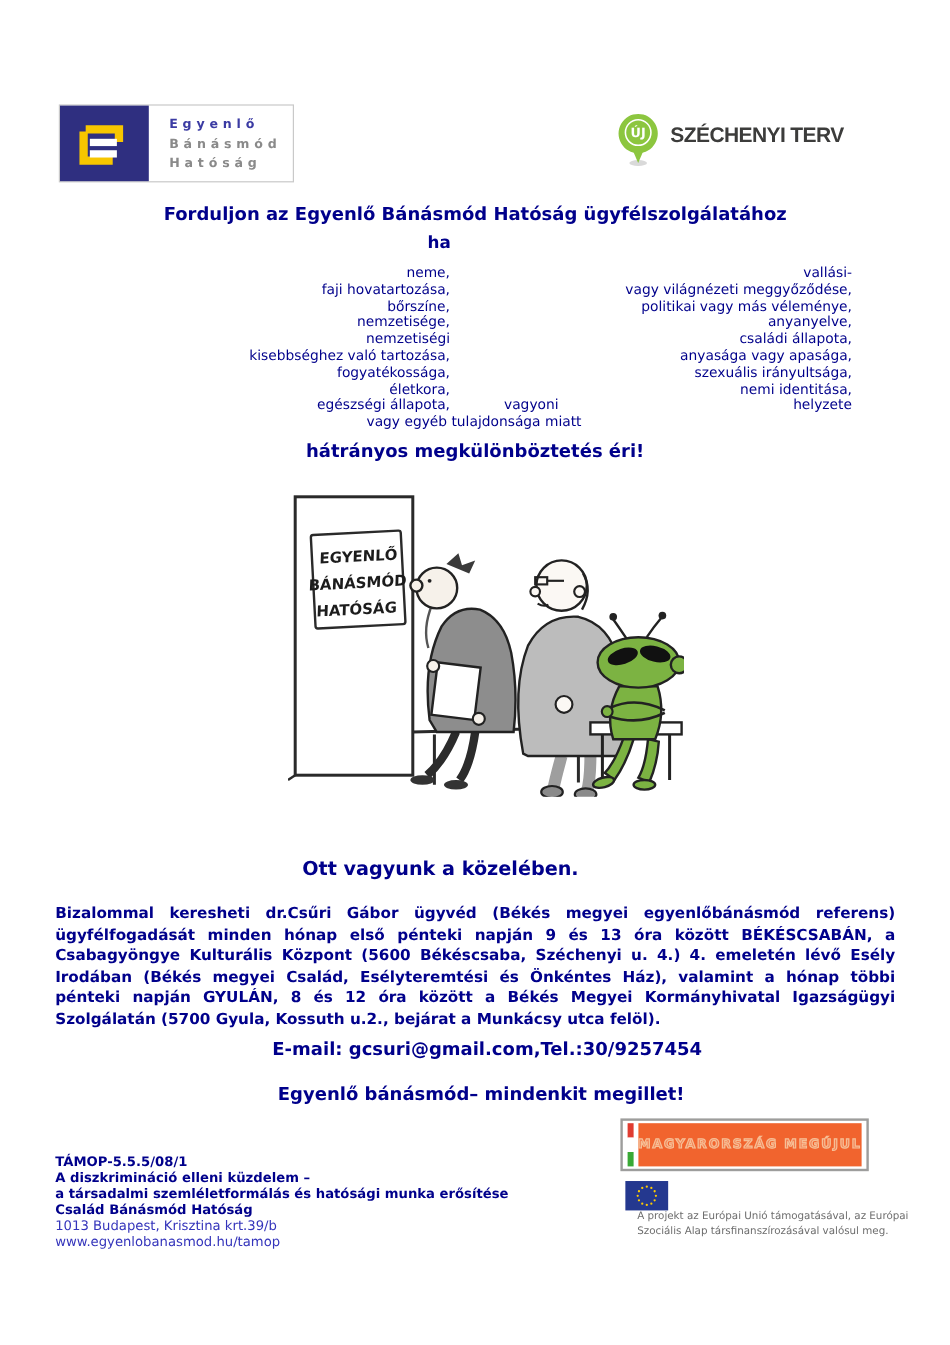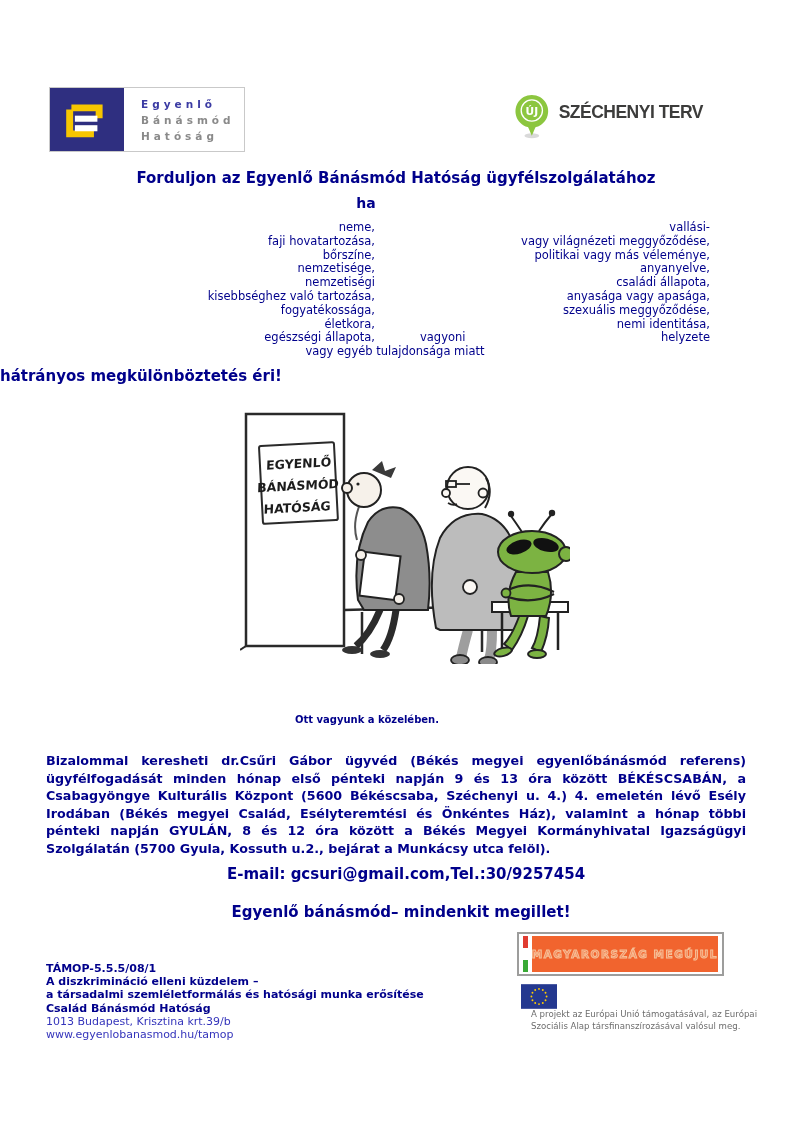--- a/index.html
+++ b/index.html
@@ -30,26 +30,26 @@
 
   
   .grounds{position:absolute;left:80px;top:221px;width:630px;
     display:grid;grid-template-columns:295px 290px;column-gap:45px;
     font-size:11.5px;line-height:13.8px;}
   .g-left{text-align:right;}
   .g-right{text-align:right;}
   .g-just{display:flex;justify-content:space-between;}
   .g-tail{grid-column:1 / 3;text-align:center;}
 
-  .warning{position:absolute;left:0;right:0;top:367px;text-align:left;font-size:15px;font-weight:bold;}
+  .warning{position:absolute;left:0;right:0;top:367px;text-align:center;font-size:15px;font-weight:bold;}
 
   
   .cartoon{position:absolute;left:240px;top:404px;width:330px;height:260px;}
 
-  .nearby{position:absolute;left:0;right:58px;top:714px;text-align:center;font-size:10px;font-weight:bold;}
+  .nearby{position:absolute;left:0;right:58px;top:714px;text-align:center;font-size:16px;font-weight:bold;}
 
   .body-par{position:absolute;left:46px;top:752px;width:700px;
     font-size:12.7px;font-weight:bold;line-height:17.5px;
     text-align:justify;}
 
   .contact{position:absolute;left:20px;right:0;top:865px;text-align:center;font-size:15px;font-weight:bold;}
   .slogan{position:absolute;left:10px;right:0;top:903px;text-align:center;font-size:15px;font-weight:bold;}
 
   
   .footer-left{position:absolute;left:46px;top:932px;font-size:11px;line-height:13.2px;margin-top:30px;}
@@ -118,21 +118,21 @@
     <div class="g-right">vagy világnézeti meggyőződése,</div>
     <div class="g-left">bőrszíne,</div>
     <div class="g-right">politikai vagy más véleménye,</div>
     <div class="g-left">nemzetisége,</div>
     <div class="g-right">anyanyelve,</div>
     <div class="g-left">nemzetiségi</div>
     <div class="g-right">családi állapota,</div>
     <div class="g-left">kisebbséghez való tartozása,</div>
     <div class="g-right">anyasága vagy apasága,</div>
     <div class="g-left">fogyatékossága,</div>
-    <div class="g-right">szexuális meggyőződése,</div>
+    <div class="g-right">szexuális irányultsága,</div>
     <div class="g-left">életkora,</div>
     <div class="g-right">nemi identitása,</div>
     <div class="g-left">egészségi állapota,</div>
     <div class="g-right g-just">
       <span>vagyoni</span>
       <span>helyzete</span>
     </div>
     <div class="g-tail">vagy egyéb tulajdonsága miatt</div>
   </div>
 

